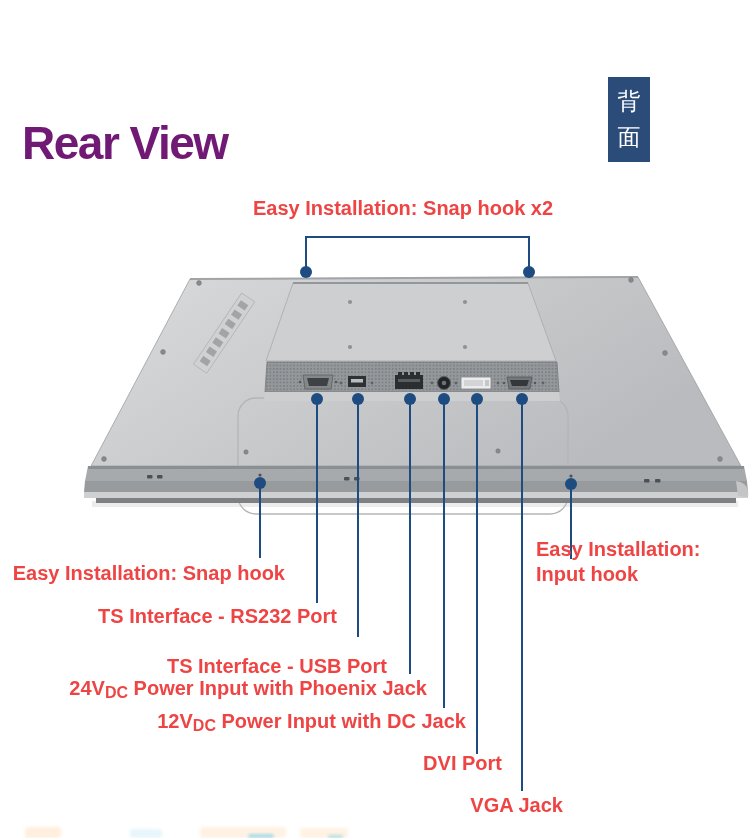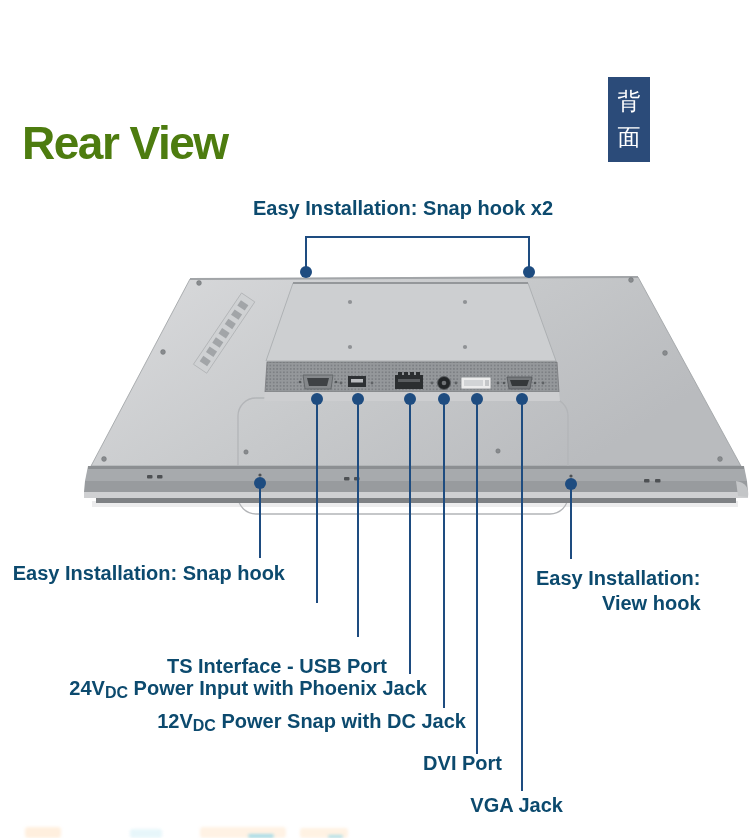--- a/index.html
+++ b/index.html
@@ -4,39 +4,39 @@
 <style>
   html,body { margin:0; padding:0; background:#ffffff; }
   .page {
     position:relative; width:750px; height:838px; background:#ffffff;
     overflow:hidden; font-family:"Liberation Sans", sans-serif;
   }
   
   .page-title {
     position:absolute; left:22px; top:116px;
     font-size:46px; font-weight:bold; letter-spacing:-1.5px;
-    color:#4d7c0f; white-space:nowrap;
+    color:#701a75; white-space:nowrap;
   }
   .side-tab {
     position:absolute; left:608px; top:77px; width:42px; height:85px;
     background:#2b4b79; display:flex; flex-direction:column;
     align-items:center; justify-content:space-evenly;
     color:#ffffff; font-size:23px; line-height:1;
   }
   
   .vline { position:absolute; width:2px; background:#1e4c80; }
   .hline { position:absolute; height:2px; background:#1e4c80; }
   .dot {
     position:absolute; width:12px; height:12px; border-radius:50%;
     background:#1e4c80; transform:translate(-50%,-50%);
   }
   
   .label {
     position:absolute; font-size:20px; font-weight:bold;
-    color:#0c4a6e; white-space:nowrap;
+    color:#ef4444; white-space:nowrap;
   }
   .label .sub { font-size:16px; position:relative; top:3px; }
   .label-2line { line-height:25px; }
   
   .illustration { position:absolute; left:0; top:0; z-index:0; }
   .overlay { z-index:2; }
   
   .frag { position:absolute; border-radius:3px; filter:blur(1.5px); }
 </style>
 </head>
@@ -197,34 +197,35 @@
   <div class="vline overlay" style="left:521px; top:404px; height:387px;"></div>
 
   <div class="dot overlay" style="left:260px; top:483px;"></div>
   <div class="vline overlay" style="left:259px; top:488px; height:70px;"></div>
 
   <div class="dot overlay" style="left:571px; top:484px;"></div>
   <div class="vline overlay" style="left:570px; top:489px; height:70px;"></div>
 
   <div class="label overlay" style="right:465px; top:562px;">Easy Installation: Snap hook</div>
 
-  <div class="label label-2line overlay" style="left:536px; top:566px;text-align:right;">
+  <div class="label label-2line overlay" style="left:536px; top:537px;">
     <span>Easy Installation:</span><br>
-    <span>View hook</span>
-  </div>
-
+    <span>Input hook</span>
+  </div>
+
+  <div class="label overlay" style="right:413px; top:605px;">TS Interface - RS232 Port</div>
 
   <div class="label overlay" style="right:363px; top:639px;margin-top:16px;">TS Interface - USB Port</div>
 
   <div class="label overlay" style="right:323px; top:677px;">
     <span>24V</span><span class="sub">DC</span><span> Power Input with Phoenix Jack</span>
   </div>
 
   <div class="label overlay" style="right:284px; top:710px;">
-    <span>12V</span><span class="sub">DC</span><span> Power Snap with DC Jack</span>
+    <span>12V</span><span class="sub">DC</span><span> Power Input with DC Jack</span>
   </div>
 
   <div class="label overlay" style="right:248px; top:716px;margin-top:36px;">DVI Port</div>
 
   <div class="label overlay" style="right:187px; top:794px;">VGA Jack</div>
 
   <div>
     <div class="frag" style="left:25px;  top:827px; width:36px; height:11px; background:rgba(255,225,195,0.55);"></div>
     <div class="frag" style="left:130px; top:829px; width:32px; height:9px;  background:rgba(215,240,246,0.6);"></div>
     <div class="frag" style="left:200px; top:827px; width:86px; height:11px; background:rgba(255,232,205,0.55);"></div>

